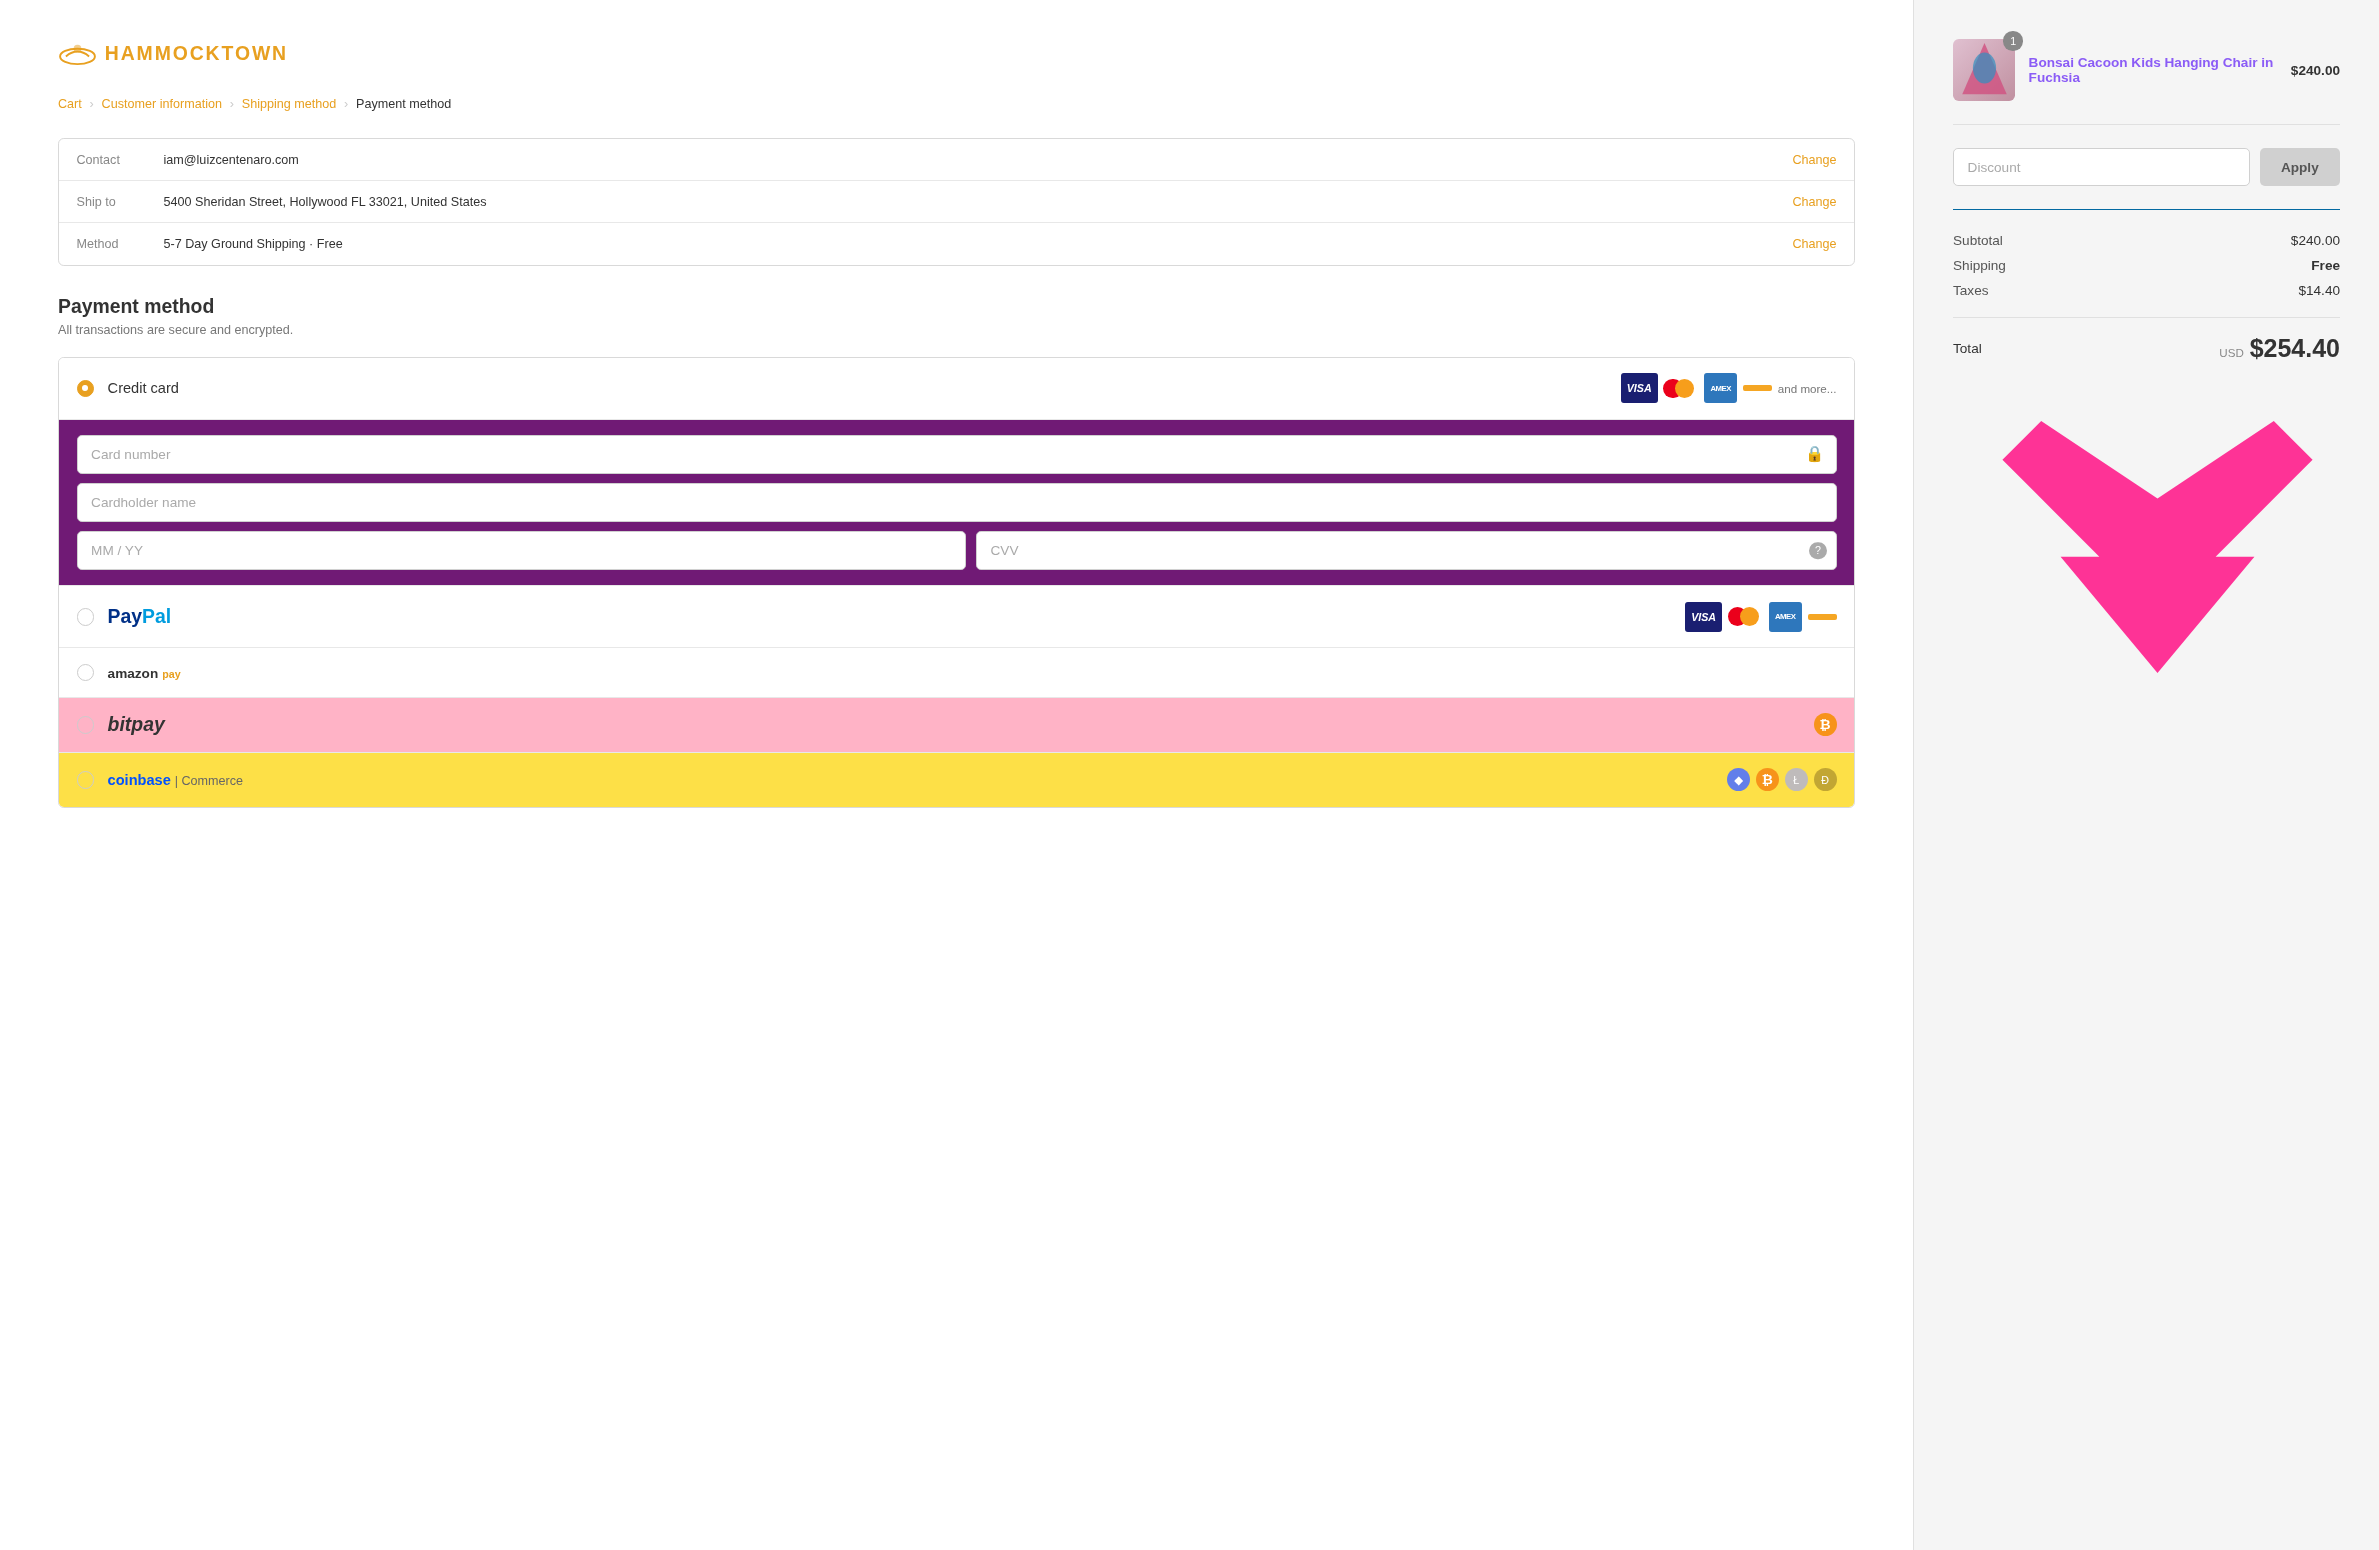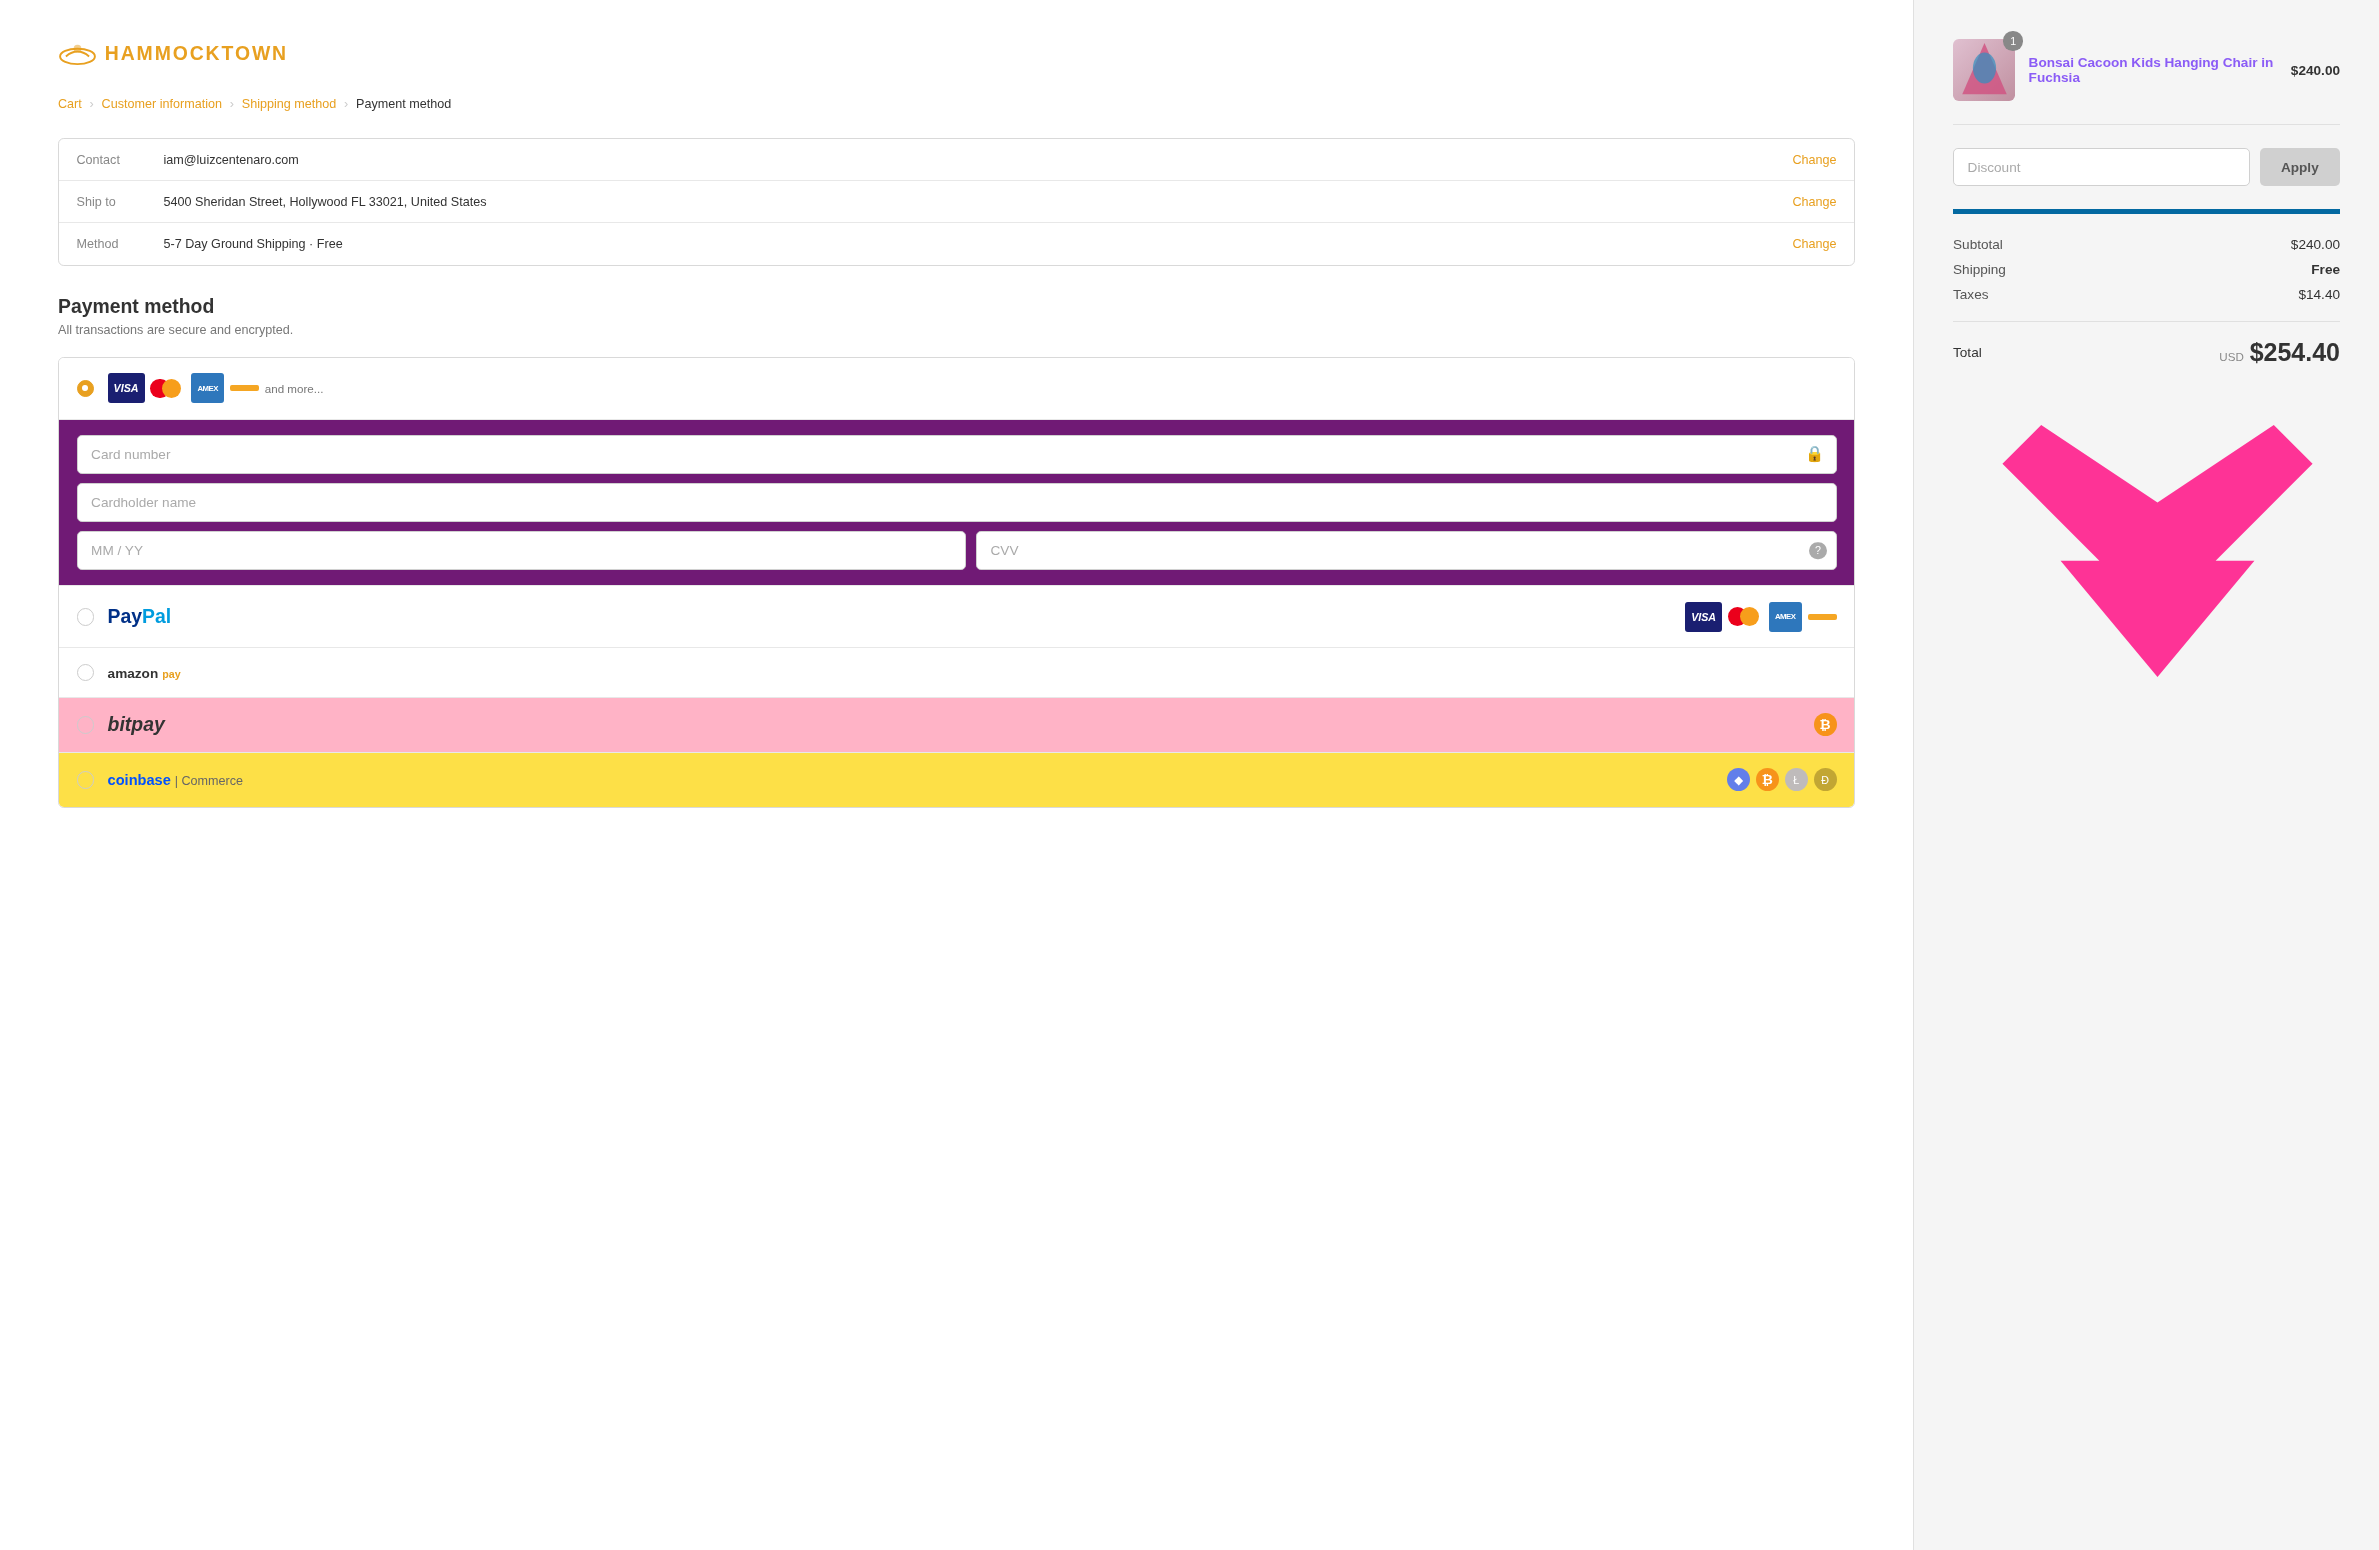--- a/index.html
+++ b/index.html
@@ -393,21 +393,21 @@
       font-size: 13.6px;
       font-weight: 600;
       color: #333;
     }
     
     .discount-row {
       display: flex;
       gap: 9.7px;
       margin-bottom: 23px;
       padding-bottom: 23px;
-      border-bottom: 5px solid #0369a1;
+      border-bottom: 1px solid #0369a1;
     }
     .discount-input {
       flex: 1;
       padding: 10.7px 13.6px;
       border: 1px solid #d0d0d0;
       border-radius: 4.9px;
       font-size: 13.6px;
       color: #333;
       background: #fff;
       outline: none;
@@ -531,20 +531,21 @@
   </div>
 
   <h2 class="payment-title">Payment method</h2>
   <p class="payment-subtitle">All transactions are secure and encrypted.</p>
 
   <div class="payment-options">
 
     <div class="payment-option">
       <div class="payment-option-header">
         <div class="radio-btn active"></div>
+        <span class="option-label">Credit card</span>
         <div class="card-icons">
           <div class="card-icon card-visa">VISA</div>
           <div class="mc-circles">
             <div class="mc-c1"></div>
             <div class="mc-c2"></div>
           </div>
           <div class="card-icon card-amex">AMEX</div>
           <div class="card-other"></div>
           <span class="and-more">and more...</span>
         </div>

